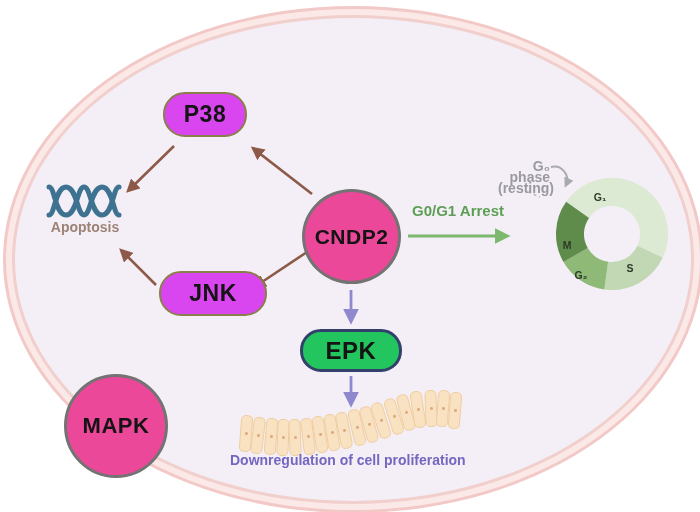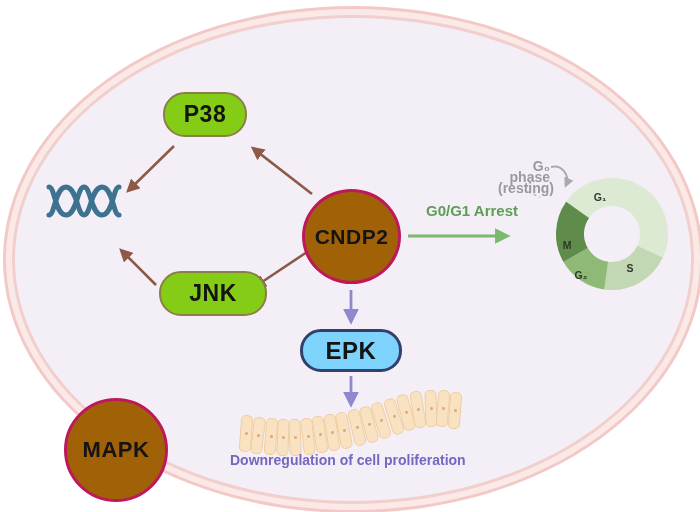--- a/index.html
+++ b/index.html
@@ -20,40 +20,40 @@
     border:3px solid #f1cfcc;border-radius:50%;
     background:#f4eff6;z-index:0;
   }
   
   .node{
     position:absolute;display:flex;align-items:center;justify-content:center;
     font-weight:bold;color:#141414;z-index:3;box-sizing:border-box;
     letter-spacing:.5px;
   }
   .node-pill-yellow{
-    background:#84cc16;border:2.5px solid #8a7f4a;border-radius:22px;
+    background:#d946ef;border:2.5px solid #8a7f4a;border-radius:22px;
     font-size:23px;
   }
   .node-p38{left:163px;top:92px;width:84px;height:45px;}
   .node-jnk{left:159px;top:271px;width:108px;height:45px;}
   .node-circle-tan{
-    background:#a16207;border:3px solid #be185d;border-radius:50%;
+    background:#ec4899;border:3px solid #737373;border-radius:50%;
   }
   .node-cndp2{left:302px;top:189px;width:99px;height:95px;font-size:21px;}
-  .node-mapk{left:64px;top:398px;width:104px;height:104px;font-size:22px;justify-content:center;}
+  .node-mapk{left:64px;top:374px;width:104px;height:104px;font-size:22px;justify-content:center;}
   .node-epk{
     left:300px;top:329px;width:102px;height:43px;
-    background:#7dd3fc;border:3px solid #32406b;border-radius:21px;
+    background:#22c55e;border:3px solid #32406b;border-radius:21px;
     font-size:24px;
   }
   
   .lbl{position:absolute;z-index:3;font-weight:bold;}
   .lbl-apoptosis{left:35px;top:219px;width:100px;text-align:center;
     font-size:14px;color:#9d8276;}
-  .lbl-arrest{left:412px;top:202px;width:106px;text-align:right;
+  .lbl-arrest{left:412px;top:202px;width:106px;text-align:left;
     font-size:15px;color:#5c9e54;}
   .lbl-downreg{left:230px;top:452px;width:260px;
     font-size:14px;color:#7367c0;}
   .lbl-g0{left:498px;top:161px;width:52px;text-align:right;
     font-size:14px;line-height:11px;color:#9a99a2;font-weight:bold;}
   
   .arrows-svg{position:absolute;left:0;top:0;z-index:2;}
   .dna-svg{position:absolute;left:45px;top:180px;z-index:2;}
   .donut-svg{position:absolute;left:550px;top:172px;z-index:2;}
   .donut-label{font-size:10.5px;font-weight:bold;fill:#2c3a26;}
@@ -157,16 +157,17 @@
   <div class="node node-circle-tan node-cndp2">
       <span>CNDP2</span>
     </div>
   <div class="node node-epk">
       <span>EPK</span>
     </div>
   <div class="node node-circle-tan node-mapk">
       <span>MAPK</span>
     </div>
 
+  <div class="lbl lbl-apoptosis">Apoptosis</div>
   <div class="lbl lbl-arrest">G0/G1 Arrest</div>
   <div class="lbl lbl-downreg">Downregulation of cell proliferation</div>
 
 </div>
 
 </body></html>

